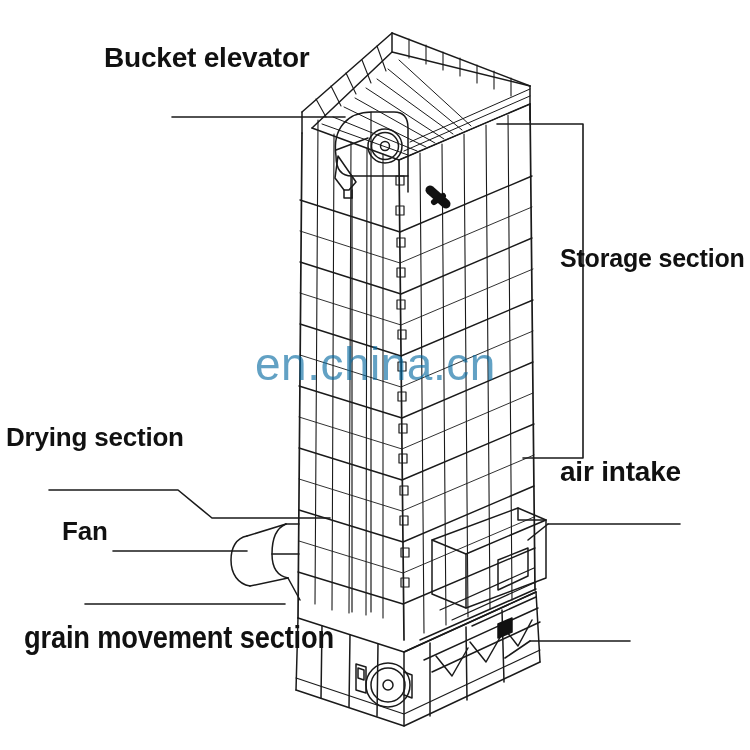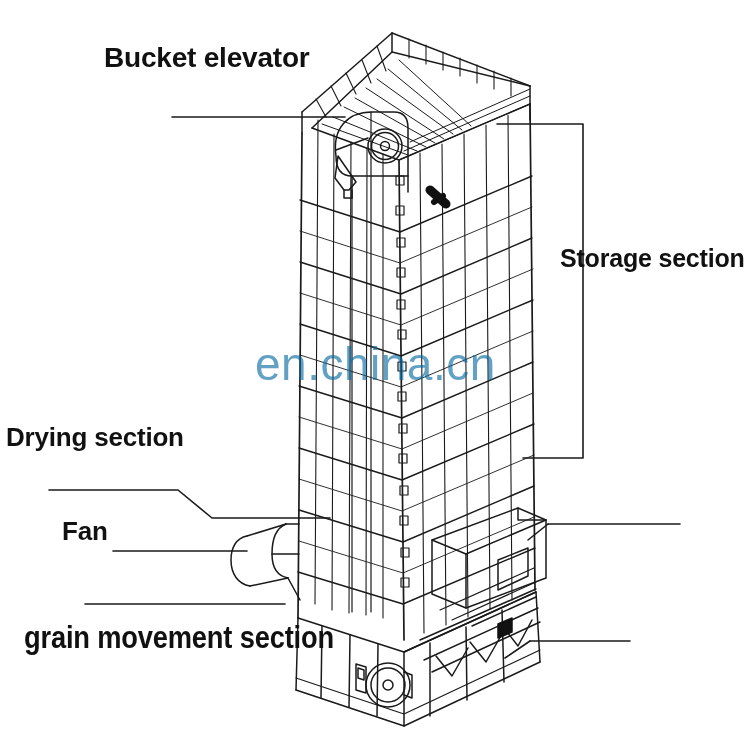--- a/index.html
+++ b/index.html
@@ -307,20 +307,21 @@
         <path d="M296,678 L404,714 L540,650"></path>
       </g>
 
     </g>
   </svg>
 
   <div class="label" id="label-bucket-elevator">Bucket elevator</div>
 
   <div class="label" id="label-storage-section">Storage section</div>
 
+  <div class="label" id="label-air-intake">air intake</div>
 
   <div class="label" id="label-drying-section">Drying section</div>
 
   <div class="label" id="label-fan">Fan</div>
 
   <div class="label" id="label-grain-movement">grain movement section</div>
 
 
   <div id="watermark">en.china.cn</div>
 

